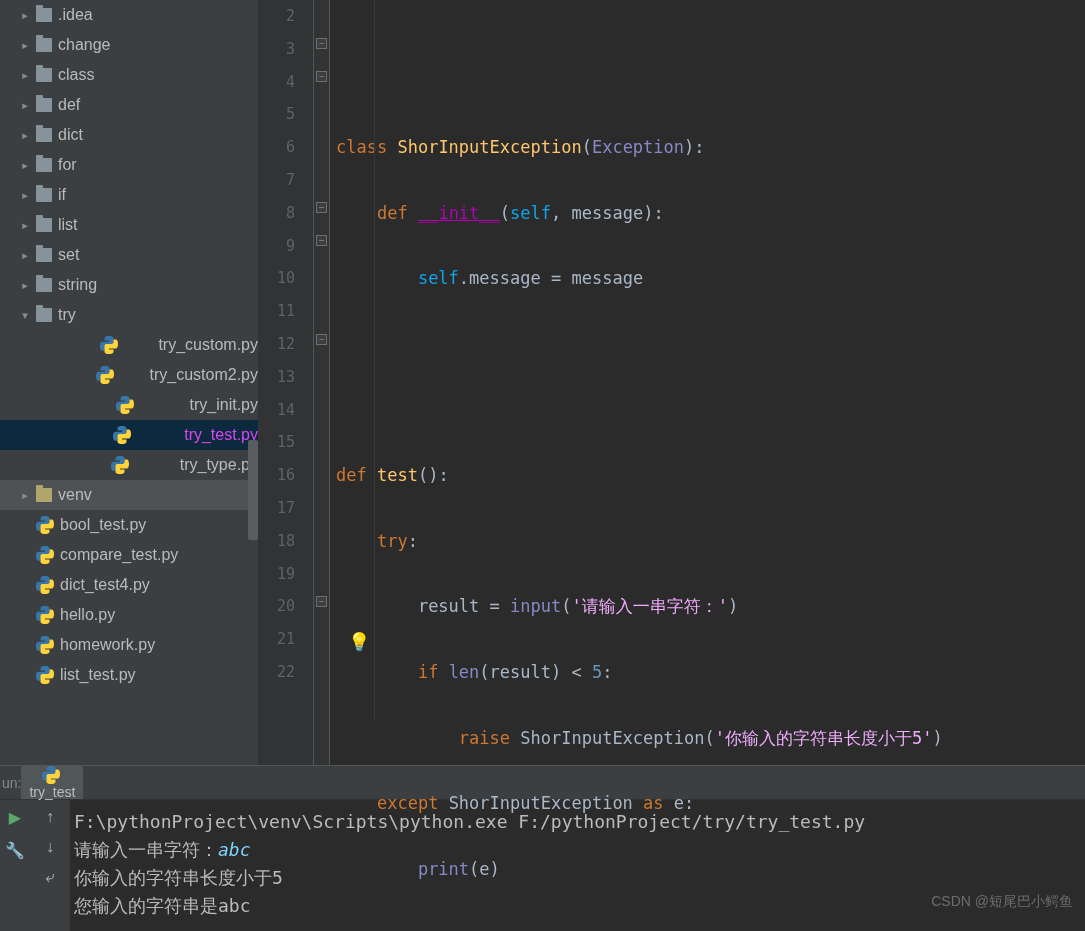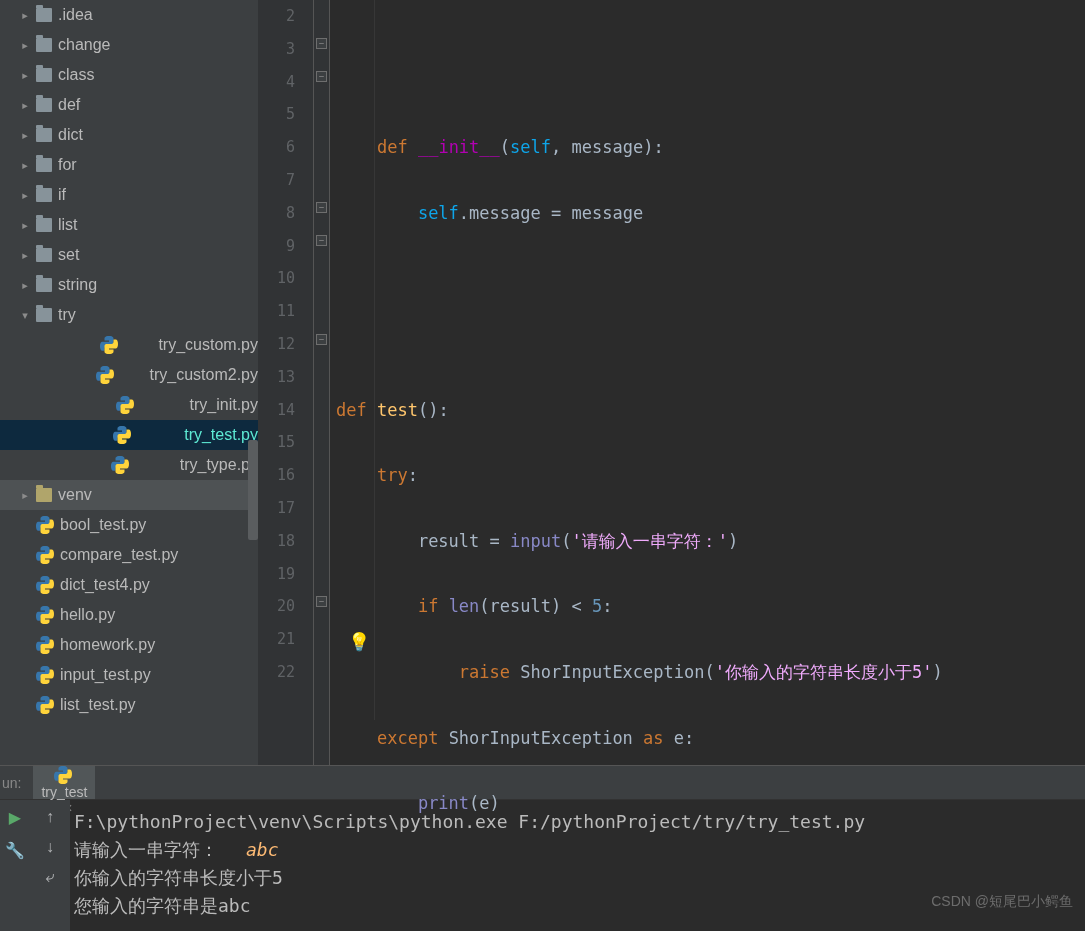--- a/index.html
+++ b/index.html
@@ -27,21 +27,21 @@
   align-items: center;
   height: 30px;
   padding-left: 10px;
   color: #bababa;
   white-space: nowrap;
 }
 .tree-item.level1 { padding-left: 18px; }
 .tree-item.level2 { padding-left: 48px; justify-content: space-between; }
 .tree-item.selected {
   background: #0d293e;
-  color: #5eead4;
+  color: #d946ef;
 }
 .tree-item.venv {
   background: #4e5254;
 }
 .chevron {
   width: 14px;
   display: inline-block;
   color: #8c8c8c;
   font-size: 11px;
   text-align: center;
@@ -114,21 +114,21 @@
 .code {
   flex: 1;
   padding-left: 6px;
   line-height: 32.8px;
   white-space: pre;
   position: relative;
 }
 .k-kw { color: #cc7832; }
 .k-def { color: #ffc66d; }
 .k-self { color: #0ea5e9; }
-.k-dunder { color: #b200b2; }
+.k-dunder { color: #b200b2; text-decoration: underline; }
 .k-builtin { color: #8888c6; }
 .k-str { color: #f0abfc; }
 .k-num { color: #6897bb; }
 .k-param { color: #a9b7c6; }
 .vertline {
   position: absolute;
   width: 1px;
   background: #373737;
   top: 0;
 }
@@ -142,21 +142,21 @@
   border-top: 1px solid #555;
 }
 .run-tabs {
   height: 34px;
   background: #3c3f41;
   display: flex;
   align-items: center;
   padding-left: 2px;
   border-bottom: 1px solid #323232;
 }
-.run-label { color: #888; font-size: 14px; margin-right: 12px; }
+.run-label { color: #888; font-size: 14px; }
 .run-tab {
   display: flex;
   align-items: center;
   height: 100%;
   padding: 0 8px;
   background: #515658;
   color: #bbb;
   flex-direction: column;
 }
 .close-x { margin-left: 8px; color: #888; font-size: 14px; }
@@ -184,21 +184,21 @@
 }
 .tool-icon { color: #afb1b3; font-size: 16px; }
 .console-output {
   flex: 1;
   font-family: 'Consolas', monospace;
   font-size: 18px;
   padding: 8px 4px;
   line-height: 28px;
   color: #bbb;
 }
-.console-green { color: #fdba74; font-style: italic; margin-left: 28px; }
+.console-green { color: #7dd3fc; font-style: italic; }
 .watermark {
   position: absolute;
   right: 12px;
   bottom: 20px;
   color: #888;
   font-size: 14px;
   opacity: 0.7;
 }
 .sidebar-scroll {
   position: absolute;
@@ -367,30 +367,20 @@
       </div>
       <div class="tree-item level1">
         <span class="chevron"></span>
         <span class="py-icon">
           <svg viewBox="0 0 16 16">
             <path fill="#3776ab" d="M8 0C4 0 4 2 4 2v2h4v1H2s-2 0-2 4 2 4 2 4h2v-2s0-2 2-2h4s2 0 2-2V2s0-2-4-2z"></path>
             <path fill="#ffd43b" d="M8 16c4 0 4-2 4-2v-2H8v-1h6s2 0 2-4-2-4-2-4h-2v2s0 2-2 2H6s-2 0-2 2v5s0 2 4 2z"></path>
           </svg>
         </span>
         <span>homework.py</span>
-      </div>
-      <div class="tree-item level1">
-        <span class="chevron"></span>
-        <span class="py-icon">
-          <svg viewBox="0 0 16 16">
-            <path fill="#3776ab" d="M8 0C4 0 4 2 4 2v2h4v1H2s-2 0-2 4 2 4 2 4h2v-2s0-2 2-2h4s2 0 2-2V2s0-2-4-2z"></path>
-            <path fill="#ffd43b" d="M8 16c4 0 4-2 4-2v-2H8v-1h6s2 0 2-4-2-4-2-4h-2v2s0 2-2 2H6s-2 0-2 2v5s0 2 4 2z"></path>
-          </svg>
-        </span>
-        <span>input_test.py</span>
       </div>
       <div class="tree-item level1">
         <span class="chevron"></span>
         <span class="py-icon">
           <svg viewBox="0 0 16 16">
             <path fill="#3776ab" d="M8 0C4 0 4 2 4 2v2h4v1H2s-2 0-2 4 2 4 2 4h2v-2s0-2 2-2h4s2 0 2-2V2s0-2-4-2z"></path>
             <path fill="#ffd43b" d="M8 16c4 0 4-2 4-2v-2H8v-1h6s2 0 2-4-2-4-2-4h-2v2s0 2-2 2H6s-2 0-2 2v5s0 2 4 2z"></path>
           </svg>
         </span>
         <span>list_test.py</span>
@@ -424,20 +414,21 @@
       <div class="fold-marker" style="top:38px">−</div>
       <div class="fold-marker" style="top:71px">−</div>
       <div class="fold-marker" style="top:202px">−</div>
       <div class="fold-marker" style="top:235px">−</div>
       <div class="fold-marker" style="top:334px">−</div>
       <div class="fold-marker" style="top:596px">−</div>
     </div>
     <div class="code">
       <div class="vertline" style="left:44px;height:720px"></div>
 <div> </div>
+<div><span class="k-kw">class</span> <span class="k-def">ShorInputException</span>(<span class="k-builtin">Exception</span>):</div>
 <div>    <span class="k-kw">def</span> <span class="k-dunder">__init__</span>(<span class="k-self">self</span>, <span class="k-param">message</span>):</div>
 <div>        <span class="k-self">self</span>.<span>message</span><span> = </span><span>message</span></div>
 <div> </div>
 <div> </div>
 <div><span class="k-kw">def</span> <span class="k-def">test</span>():</div>
 <div>    <span class="k-kw">try</span>:</div>
 <div>        <span>result</span> = <span class="k-builtin">input</span>(<span class="k-str">'请输入一串字符：'</span>)</div>
 <div>        <span class="k-kw">if</span> <span class="k-builtin">len</span>(<span>result</span>)<span> &lt; </span><span class="k-num">5</span>:</div>
 <div>            <span class="k-kw">raise</span> <span>ShorInputException</span>(<span class="k-str">'你输入的字符串长度小于5'</span>)</div>
 <div>    <span class="k-kw">except</span> <span>ShorInputException</span> <span class="k-kw">as</span> <span>e</span>:</div>

